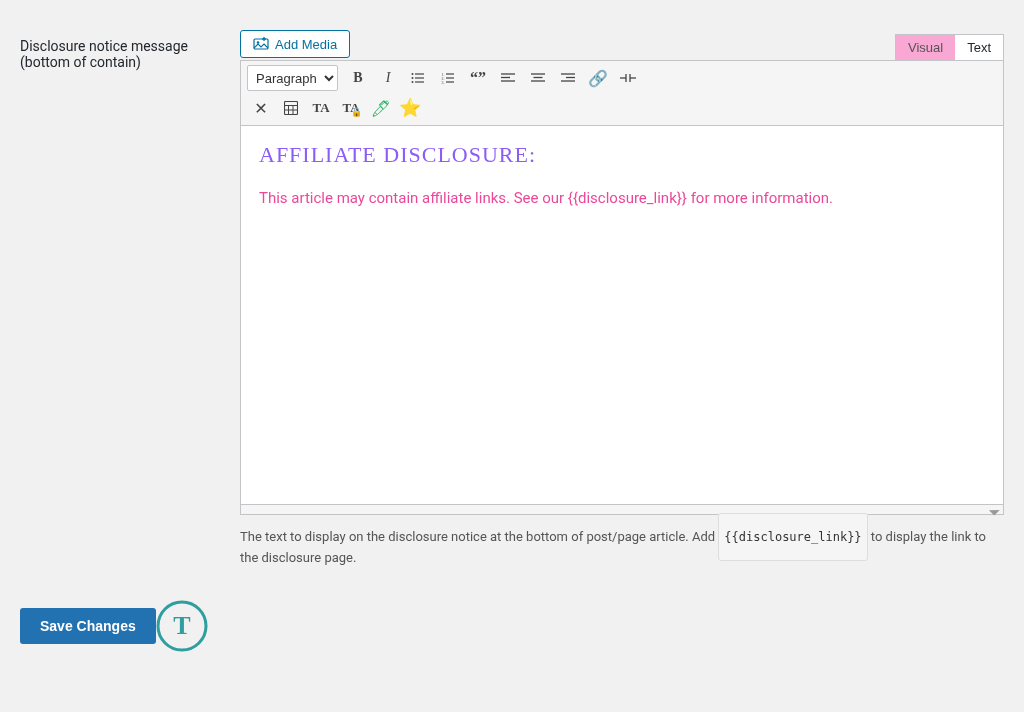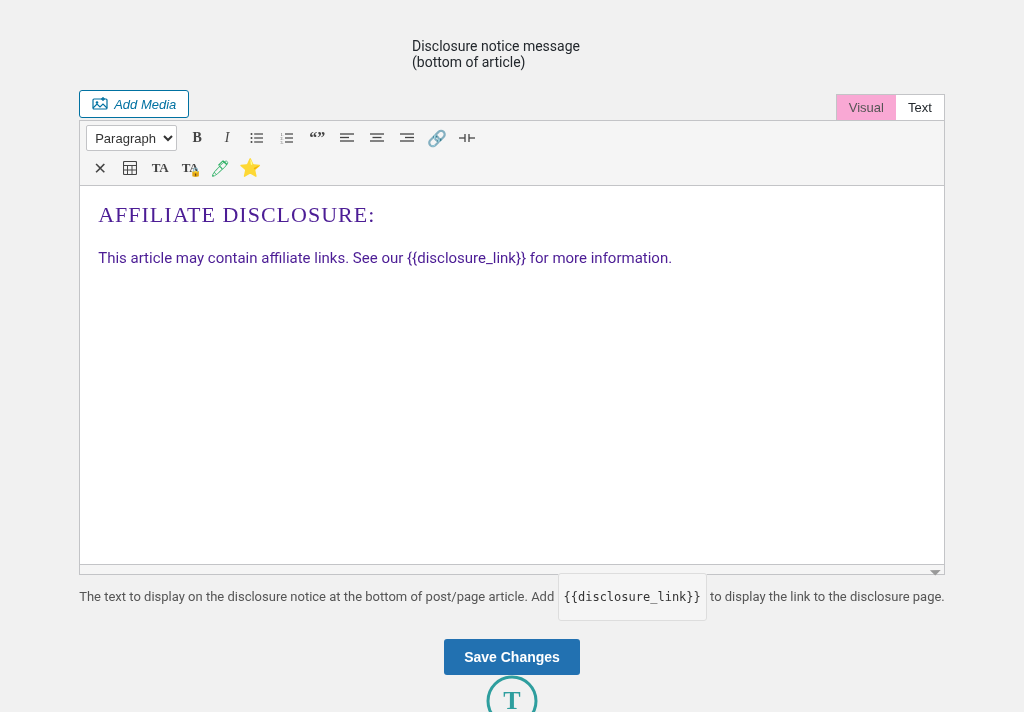--- a/index.html
+++ b/index.html
@@ -10,24 +10,23 @@
       color: #333;
       min-height: 712px;
     }
     .page-wrapper {
       padding: 30px 20px 30px 20px;
       max-width: 1024px;
       margin: 0 auto;
     }
     .form-row {
       display: flex;
-      align-items: center;
+      align-items: flex-start;
       gap: 20px;
       margin-bottom: 31px;
-      flex-direction: column;
     }
     .field-label {
       min-width: 200px;
       font-size: 14px;
       color: #23282d;
       padding-top: 8px;
       font-weight: 400;
     }
     .editor-wrapper {
       flex: 1;
@@ -38,21 +37,20 @@
       align-items: center;
       gap: 6px;
       background: #fff;
       border: 1px solid #0071a1;
       color: #0071a1;
       padding: 5px 12px;
       border-radius: 3px;
       font-size: 13px;
       cursor: pointer;
       margin-bottom: 2px;
-      font-style: italic;
     }
     
     .editor-tabs {
       display: flex;
       float: right;
       border: 1px solid #c3c4c7;
       border-bottom: none;
       background: #f5f5f5;
     }
     .editor-tab {
@@ -125,25 +123,25 @@
       padding: 16px 18px;
       overflow-y: auto;
       position: relative;
     }
     .editor-content h1 {
       font-size: 22px;
       font-weight: 400;
       font-family: Georgia, serif;
       letter-spacing: 1px;
       margin-bottom: 18px;
-      color: #4c1d95;
+      color: #8b5cf6;
     }
     .editor-content p {
       font-size: 15px;
-      color: #4c1d95;
+      color: #ec4899;
       line-height: 1.6;
     }
     
     .editor-resize-handle {
       border: 1px solid #c3c4c7;
       border-top: none;
       background: #f5f5f5;
       height: 10px;
       display: flex;
       align-items: center;
@@ -172,21 +170,20 @@
       font-family: monospace;
       font-size: 12px;
       color: #333;
     }
     
     .footer-row {
       display: flex;
       justify-content: flex-start;
       align-items: center;
       margin-top: 30px;
-      flex-direction: column;
     }
     .save-btn {
       background: #2271b1;
       color: #fff;
       border: none;
       padding: 10px 20px;
       border-radius: 3px;
       font-size: 14px;
       cursor: pointer;
       font-weight: 600;
@@ -200,21 +197,21 @@
     .tb-bold { font-weight: bold; font-family: serif; }
     .tb-italic { font-style: italic; font-family: serif; }
   </style>
 </head>
 <body>
 
 <div class="page-wrapper">
   <div class="form-row">
     <div class="field-label">
       <span>Disclosure notice message</span><br>
-      <span>(bottom of article)</span>
+      <span>(bottom of contain)</span>
     </div>
     <div class="editor-wrapper">
 
       <div class="editor-top-row">
         <button class="add-media-btn">
           <svg width="16" height="16" viewBox="0 0 16 16">
             <rect x="1" y="3" width="14" height="10" rx="1" fill="none" stroke="#0071a1" stroke-width="1.2"></rect>
             <circle cx="5" cy="6.5" r="1.3" fill="#0071a1"></circle>
             <polyline points="1,12 5,8 8,11 11,8 15,12" fill="none" stroke="#0071a1" stroke-width="1.1"></polyline>
             <line x1="11" y1="1" x2="11" y2="5" stroke="#0071a1" stroke-width="1.3"></line>

